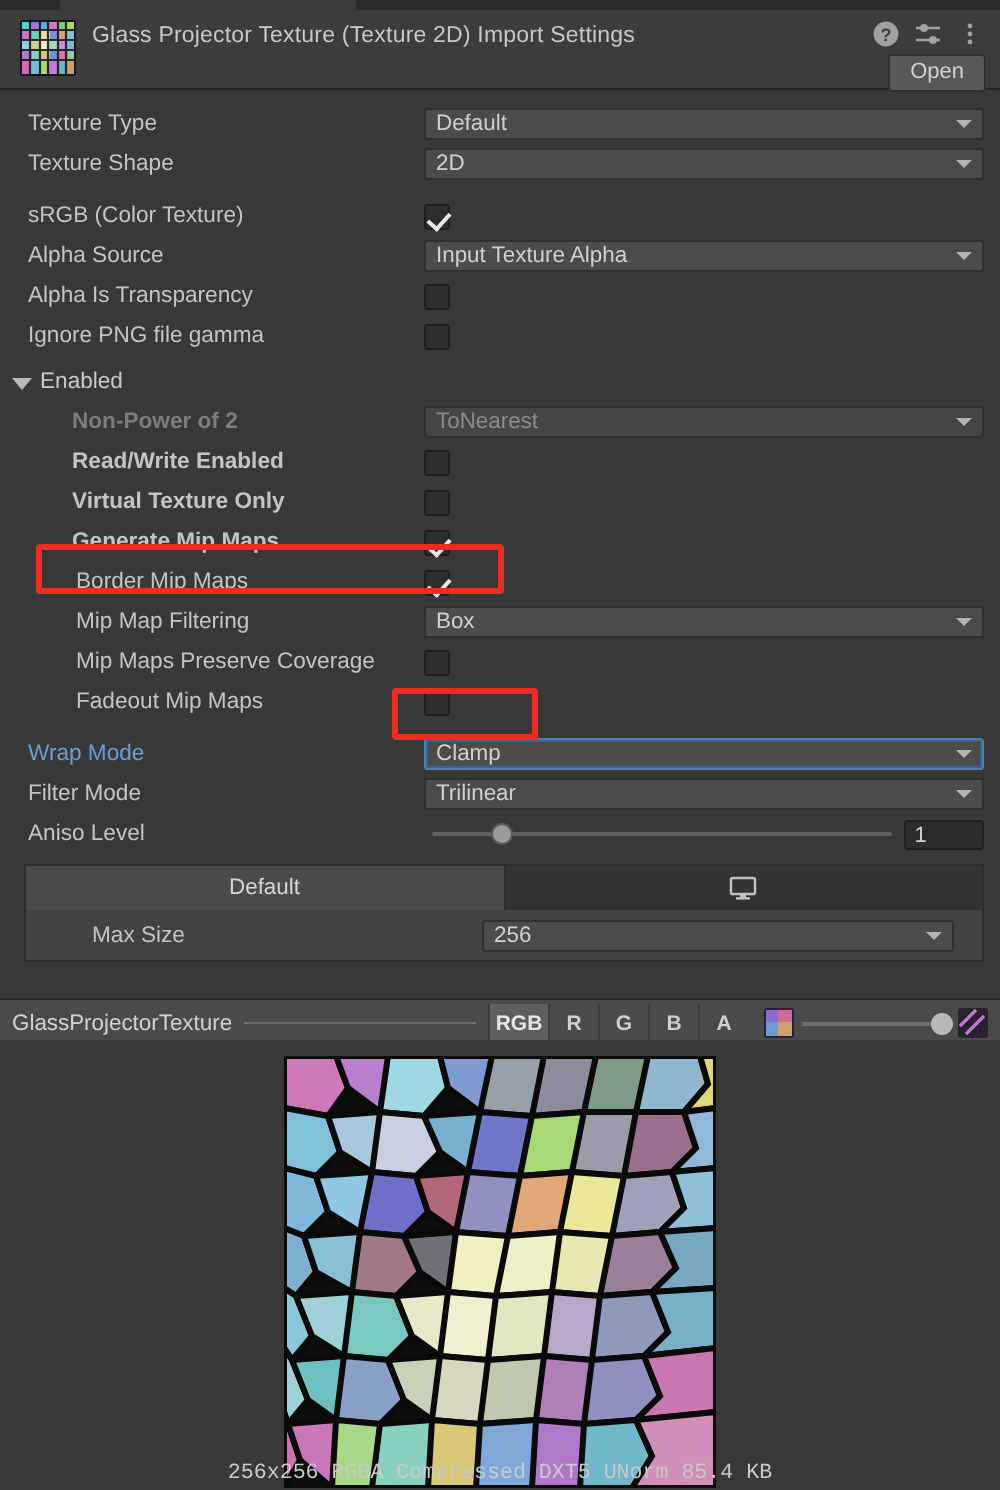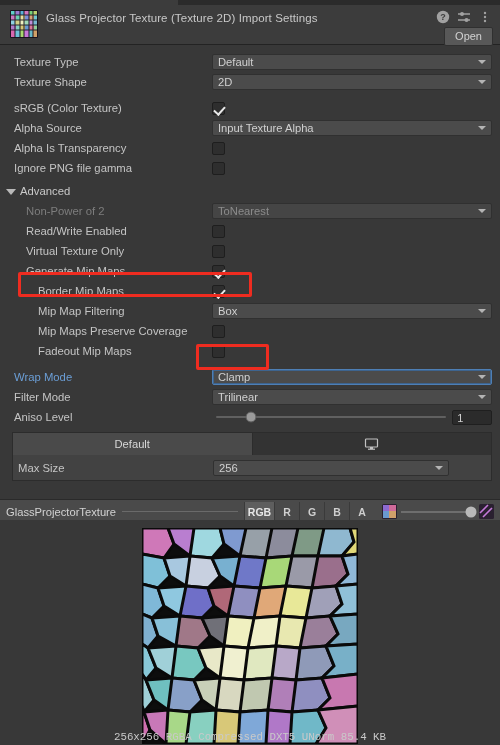--- a/index.html
+++ b/index.html
@@ -51,21 +51,21 @@
   }
 
   
   .body { position: absolute; top: 46px; left: 0; width: 500px; height: 452px; background: #383838; overflow: hidden; }
 
   .row { position: relative; height: 20px; display: flex; align-items: center; }
   .row .label {
     width: 212px; padding-left: 14px; font-size: 11.3px; color: #c4c4c4;
     white-space: nowrap; overflow: hidden;
   }
-  .row .label.indent1 { padding-left: 26px; }
+  .row .label.indent1 { padding-left: 36px; font-weight: bold; }
   .row .label.indent2 { padding-left: 38px; }
   .row .label.dim { color: #7d7d7d; }
   .row .label.blue { color: #6b9ed6; }
   .dropdown {
     width: 280px; height: 16px; background: #4b4b4b;
     border: 1px solid #303030; border-radius: 2px;
     display: flex; align-items: center;
     padding-left: 5px; font-size: 11.2px; color: #d0d0d0;
     position: relative;
   }
@@ -118,21 +118,21 @@
     margin: 5px 8px 0 12px; border: 1px solid #2c2c2c;
     background: #424242;
   }
   .platform-tabs { display: flex; height: 22px; background: #333333; }
   .ptab {
     flex: 1; display: flex; align-items: center; justify-content: center;
     font-size: 11.2px; color: #c2c2c2; border-right: 1px solid #2c2c2c;
   }
   .ptab.active { background: #4a4a4a; color: #d6d6d6; }
   .ptab:last-child { border-right: none; }
-  .platform-body { padding: 3px 0 2px 0; }
+  .platform-body { padding: 3px 0 2px 0; margin-left: 28px; }
   .platform-body .row .label { width: 200px; padding-left: 5px; }
   .platform-body .dropdown { width: 236px; align-items: center; }
 
   
   .annot {
     position: absolute; border: 3px solid #ef2c20; border-radius: 2px;
     pointer-events: none; z-index: 40;
   }
 
   
@@ -279,21 +279,21 @@
       <div class="checkbox"></div>
     </div>
     <div class="row">
       <div class="label">Ignore PNG file gamma</div>
       <div class="checkbox"></div>
     </div>
 
     <div style="height:3px"></div>
     <div class="foldout">
       <span class="arrow"></span>
-      <span class="ftext">Advanced</span>
+      <span class="ftext">Enabled</span>
     </div>
 
     <div class="row">
       <div class="label indent1 dim">Non-Power of 2</div>
       <div class="dropdown dim">
         <span>ToNearest</span>
         <span class="caret"></span>
       </div>
     </div>
     <div class="row">

